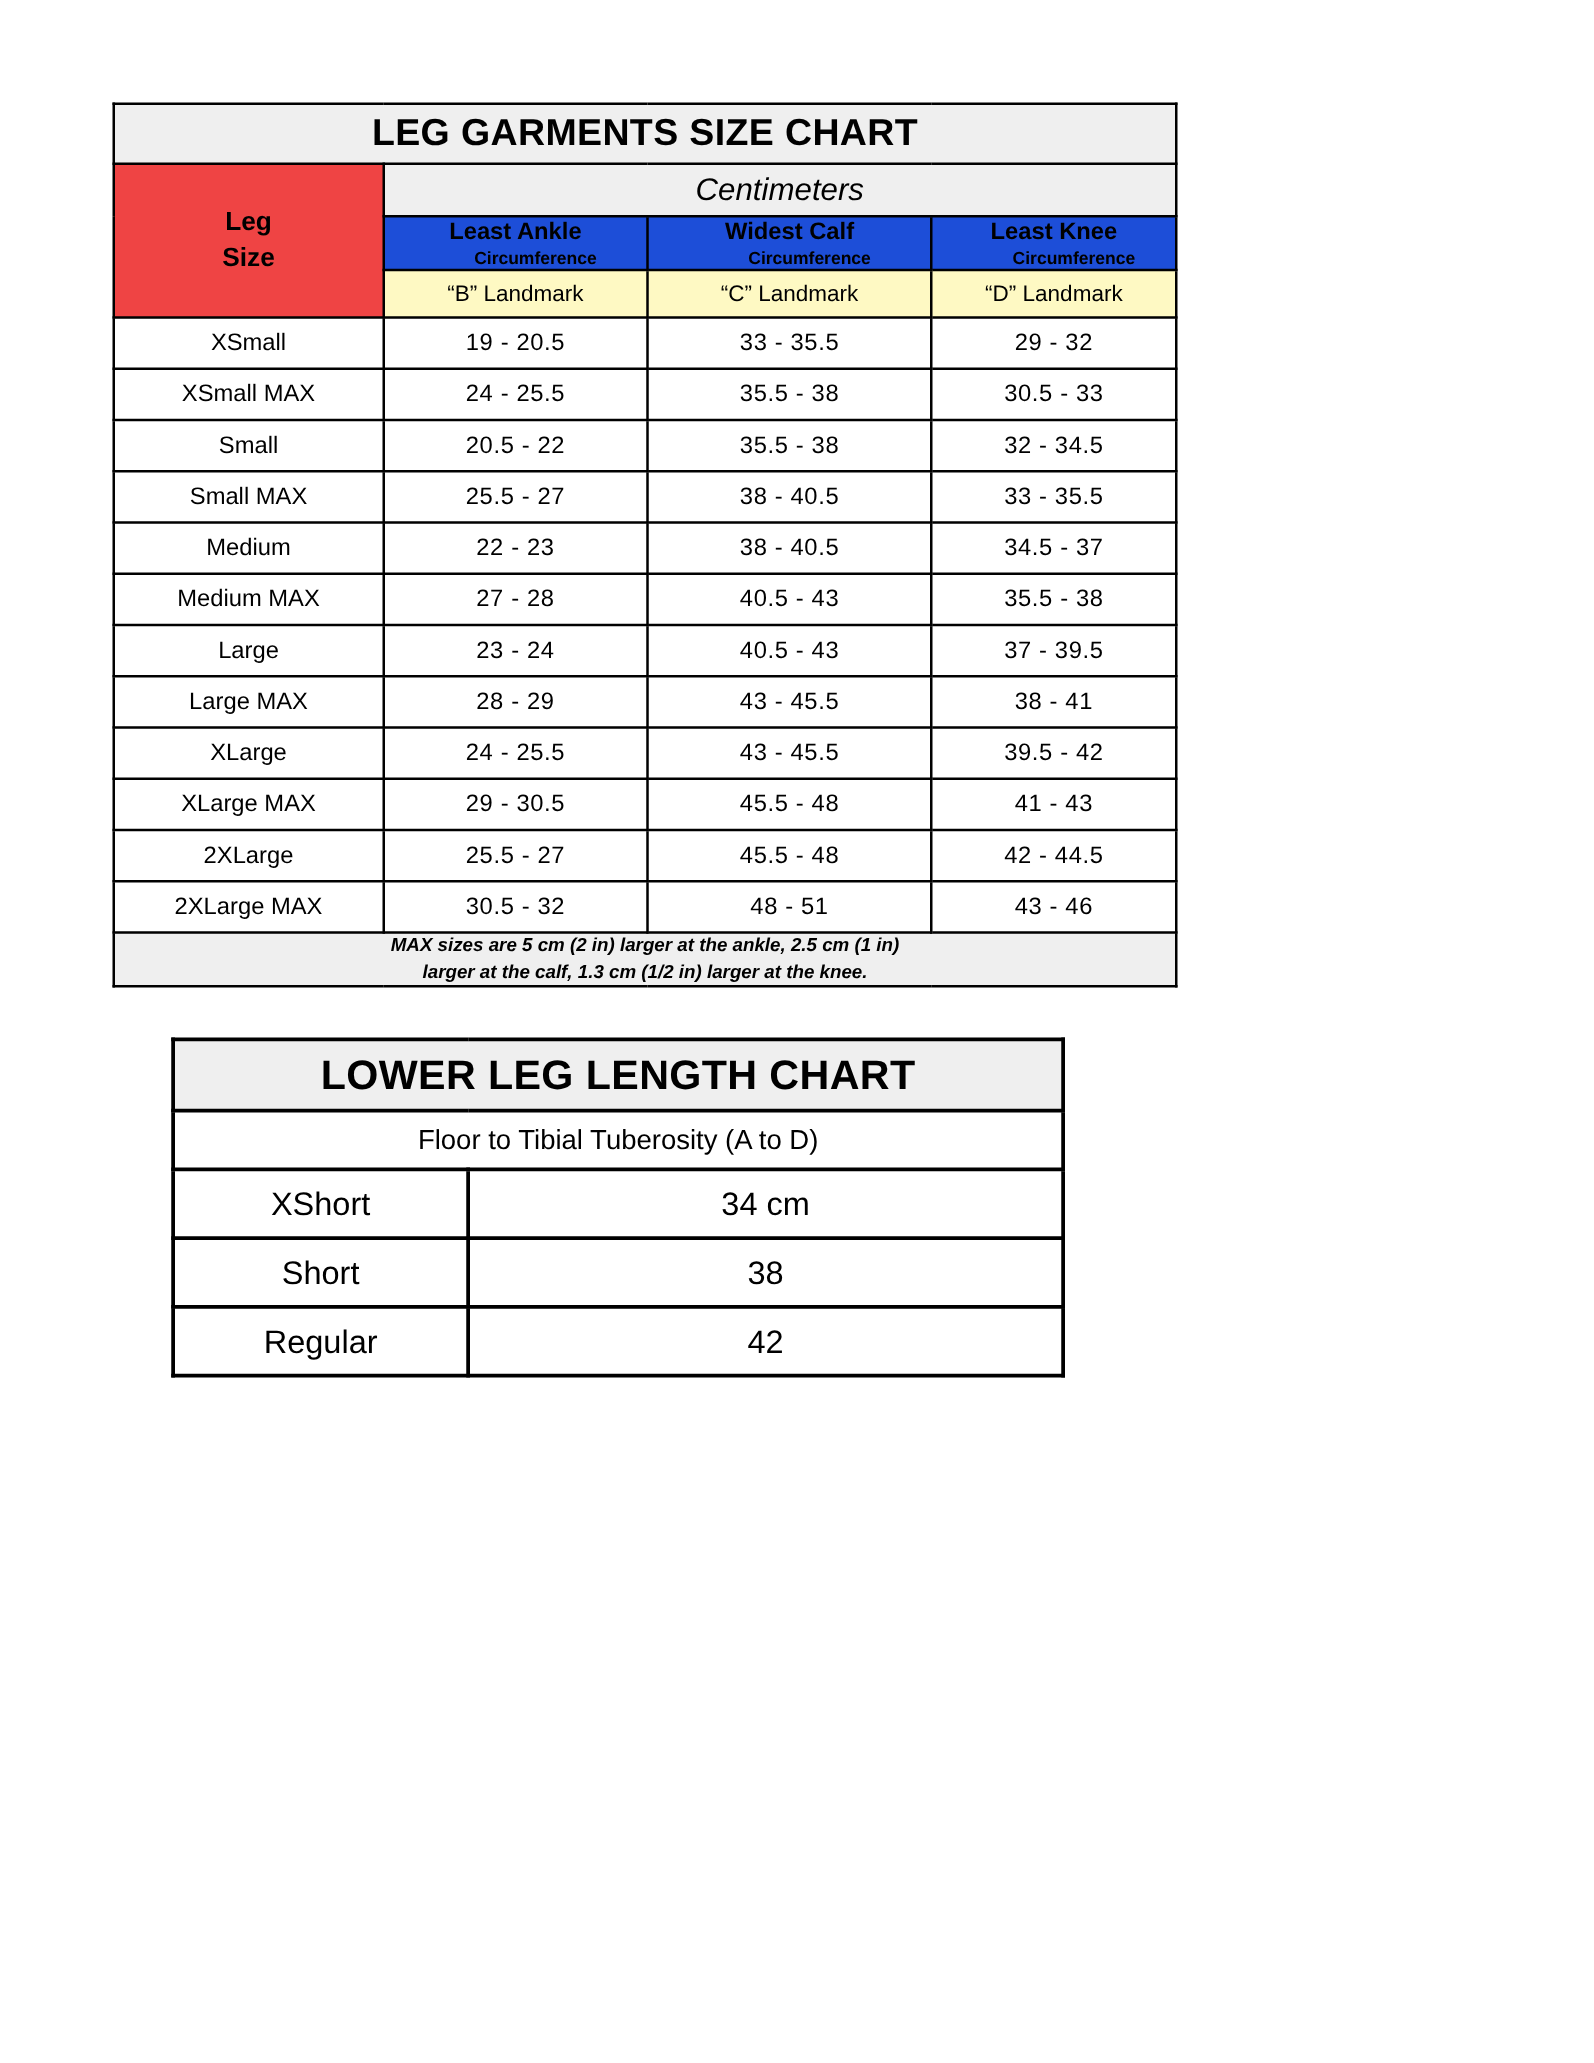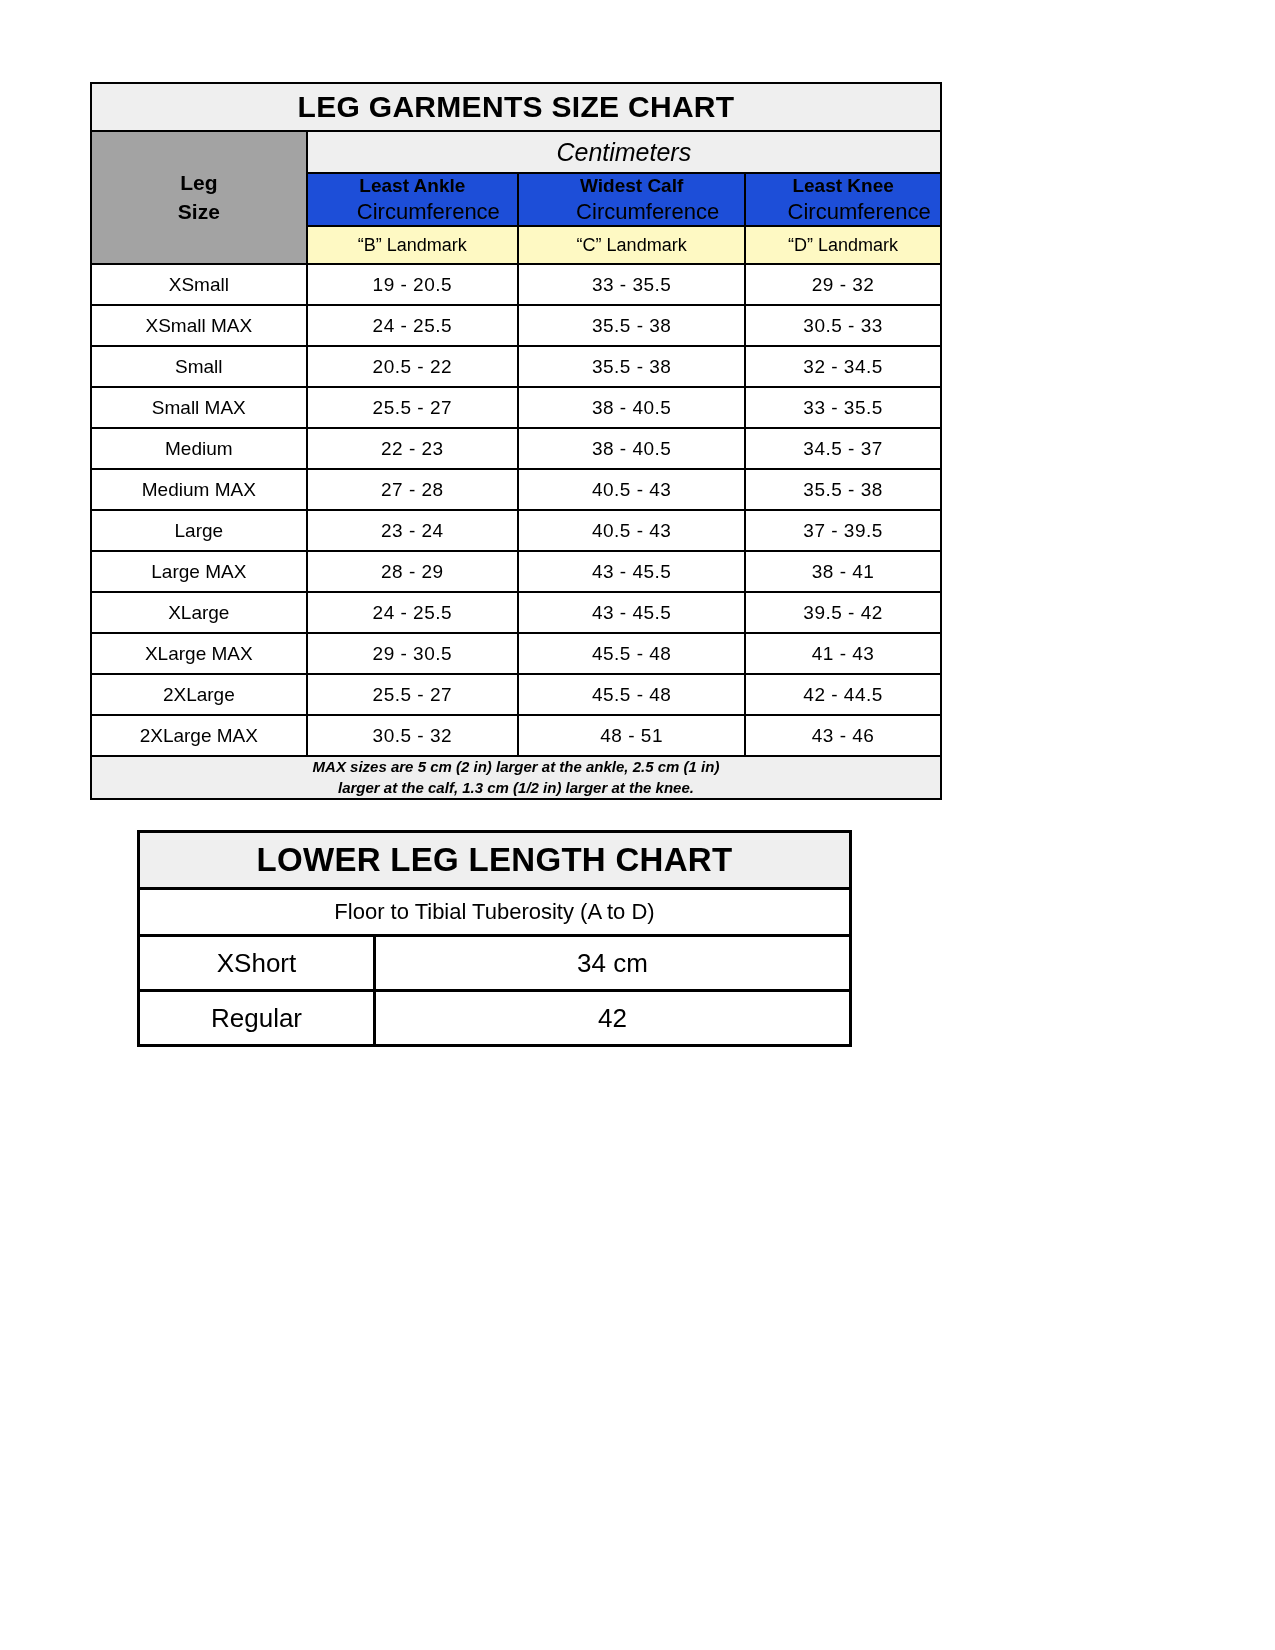--- a/index.html
+++ b/index.html
@@ -43,38 +43,38 @@
   }
   .units-cell {
     background: #efefef;
     font-size: 25px;
     font-weight: normal;
     font-style: italic;
     height: 40px;
     line-height: 40px;
   }
   .legsize-cell {
-    background: #a3a3a3;
+    background: #ef4444;
     font-size: 21px;
     font-weight: bold;
     line-height: 1.35;
   }
   .measure-head {
     background: #1d4ed8;
     padding: 8px 2px 10px 2px;
   }
   .measure-head .m-line1 {
     font-size: 19px;
     font-weight: bold;
     display: block;
     line-height: 1.25;
   }
   .measure-head .m-line2 {
-    font-size: 22px;
-    font-weight: normal;
+    font-size: 14px;
+    font-weight: bold;
     display: block;
     line-height: 1.25;
     margin-left: 32px;
   }
   .landmark-cell {
     background: #fef9c3;
     font-size: 18px;
     height: 36px;
     line-height: 36px;
   }
@@ -277,18 +277,22 @@
         <td class="len-title" colspan="2">LOWER LEG LENGTH CHART</td>
       </tr>
       <tr>
         <td class="len-sub" colspan="2">Floor to Tibial Tuberosity (A to D)</td>
       </tr>
       <tr>
         <td class="len-label">XShort</td>
         <td class="len-value">34 cm</td>
       </tr>
       <tr>
+        <td class="len-label">Short</td>
+        <td class="len-value">38</td>
+      </tr>
+      <tr>
         <td class="len-label">Regular</td>
         <td class="len-value">42</td>
       </tr>
     </tbody>
   </table>
 </div>
 
 </body></html>

